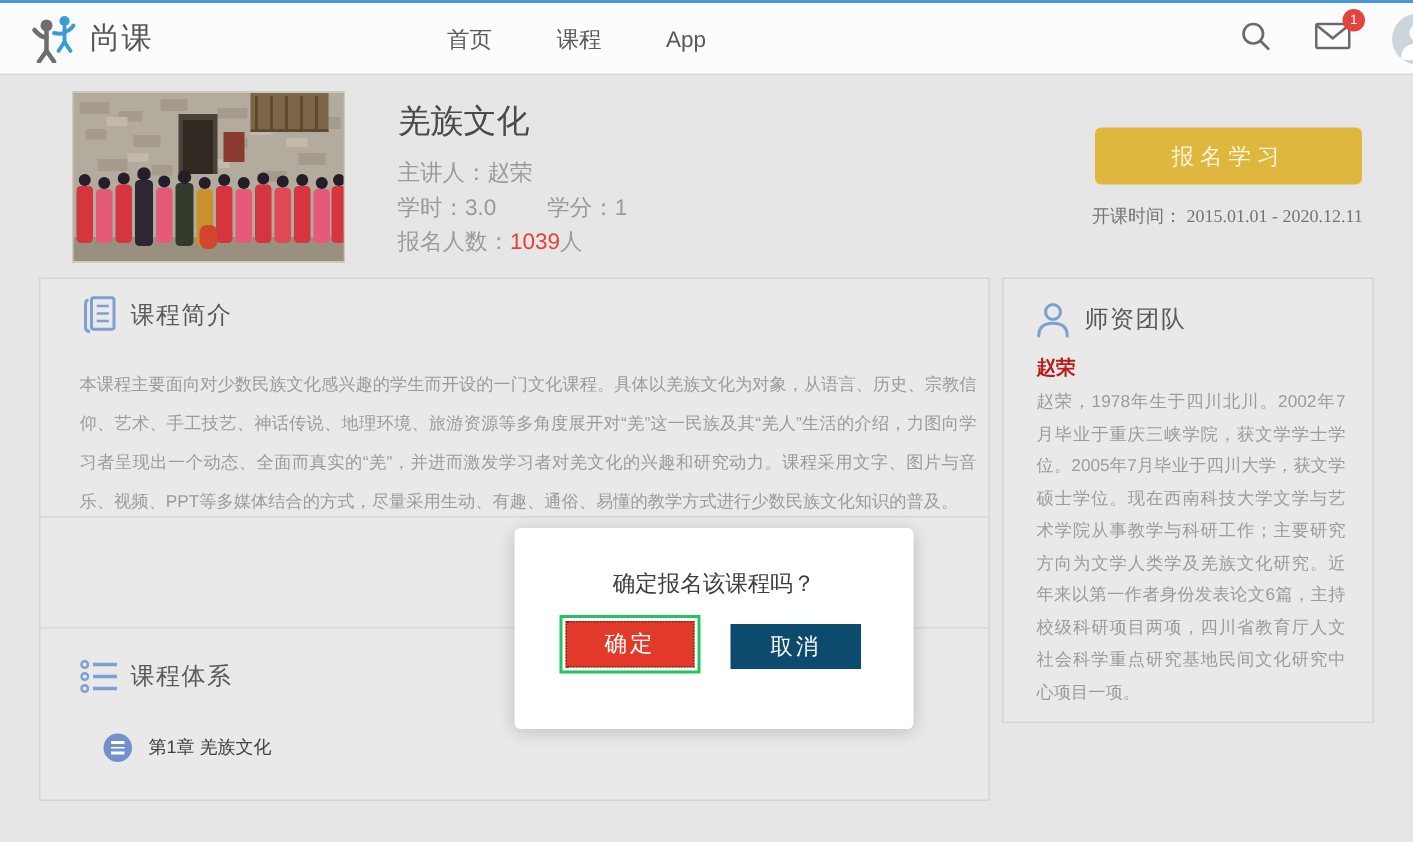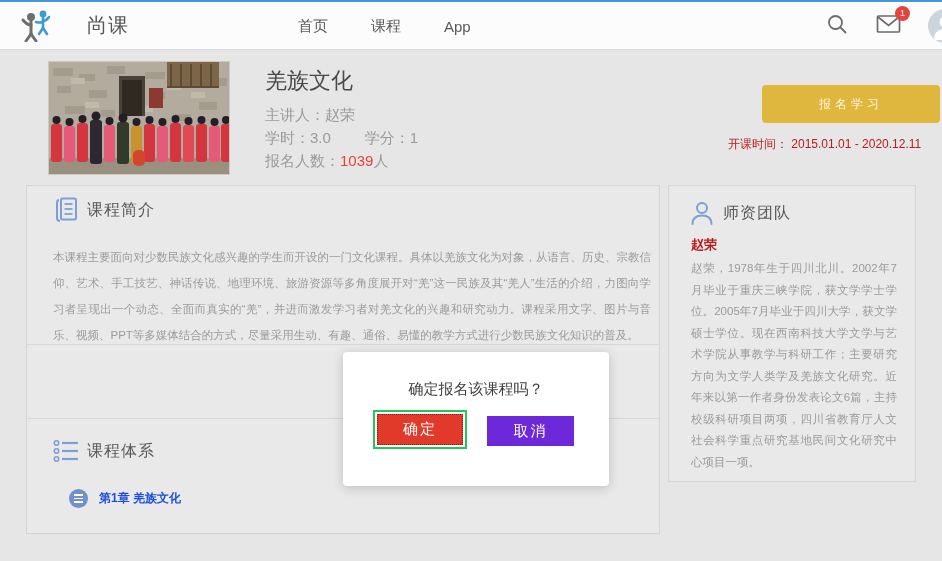--- a/index.html
+++ b/index.html
@@ -12,21 +12,21 @@
   }
   .page { position:absolute; inset:0; }
 
   
   .navbar {
     position:absolute; left:0; top:0; width:942px; height:50px;
     background:#fcfcfc;
     border-top:2px solid #4598d9;
     border-bottom:1px solid #d9d9d9;
   }
-  .brand { position:absolute; left:18px; top:6px; display:flex; align-items:center;gap:27px; }
+  .brand { position:absolute; left:18px; top:6px; display:flex; align-items:center; }
   .brand-name { font-size:20px; color:#555; margin-left:8px; letter-spacing:1px; }
   .nav-links { position:absolute; left:298px; top:0; height:48px; display:flex; align-items:center; gap:43px; }
   .nav-link { font-size:15px; color:#595959; cursor:pointer; }
   .nav-right { position:absolute; right:0; top:0; height:48px; display:flex; align-items:center; }
   .icon-btn { position:relative; width:26px; height:26px; margin-right:18px; cursor:pointer; }
   .badge {
     position:absolute; top:-7px; right:-8px; min-width:15px; height:15px;
     background:#e5443c; color:#fff; font-size:9px; line-height:15px;
     text-align:center; border-radius:8px; padding:0 3px;
   }
@@ -45,25 +45,24 @@
   .course-title { position:absolute; left:265px; top:66px; font-size:22px; color:#4a4a4a; }
   .meta-line { position:absolute; left:265px; font-size:15px; color:#9a9a9a; }
   .meta-instructor { top:106px; }
   .meta-hours { top:129px; }
   .meta-hours .gap { display:inline-block; width:34px; }
   .meta-enroll { top:152px; }
   .red { color:#e5433a;margin-top:31px; }
   .enroll-btn {
     position:absolute; left:730px; top:85px; width:178px; height:38px;
     background:#e0b73e; border:none; border-radius:4px;
-    color:#fdf6dc; font-size:12px; letter-spacing:4px; cursor:pointer;
+    color:#fdf6dc; font-size:15px; letter-spacing:4px; cursor:pointer;
     font-family:inherit;
-    margin-left:32px;
-  }
-  .schedule { position:absolute; left:728px; top:136px; font-size:12px; color:#b91c1c; }
+  }
+  .schedule { position:absolute; left:728px; top:136px; font-size:12px; color:#737373;font-family:Liberation Serif, serif; }
 
   
   .panel {
     position:absolute; background:#e9e9e9; border:1px solid #d5d5d5;
   }
   .panel-left  { left:26px;  top:185px; width:634px; height:349px; }
   .panel-right { left:668px; top:185px; width:248px; height:297px; }
 
   .sec-head { position:absolute; display:flex; align-items:center; }
   .sec-head .sec-icon { width:26px; height:30px; display:flex; align-items:center; justify-content:center; }
@@ -73,21 +72,21 @@
     position:absolute; left:26px; top:58px; width:598px;
     font-size:11.5px; color:#9b9b9b; line-height:26px; text-align:justify;
   }
   .divider { position:absolute; left:0; width:632px; height:1px; background:#d8d8d8; }
   .chapter-row { position:absolute; left:42px; top:303px; display:flex; align-items:center; cursor:pointer; }
   .chapter-icon {
     width:19px; height:19px; border-radius:50%; background:#7290cc;
     display:flex; flex-direction:column; align-items:center; justify-content:center; gap:2px;
   }
   .chapter-icon i { display:block; width:9px; height:1.6px; background:#fff; }
-  .chapter-label { font-size:12px; color:#1d4ed8; margin-left:11px; font-weight:bold; }
+  .chapter-label { font-size:12px; color:#404040; margin-left:11px; font-weight:normal; }
 
   .teacher-name { position:absolute; left:22px; top:50px; font-size:13px; font-weight:bold; color:#b91c1c; cursor:pointer; }
   .teacher-bio {
     position:absolute; left:22px; top:72px; width:206px;
     font-size:11.5px; color:#9b9b9b; line-height:21.5px; text-align:justify;
   }
 
   
   .modal {
     position:absolute; left:343px; top:352px; width:266px; height:134px;
@@ -95,21 +94,21 @@
     box-shadow:0 2px 12px rgba(0,0,0,0.18);
     z-index:10;
   }
   .modal-question { position:absolute; left:0; top:28px; width:100%; text-align:center; font-size:15px; color:#3c3c3c; }
   .confirm-wrap {
     position:absolute; left:30px; top:58px;
     border:2px solid #22c55e; padding:2px;
   }
   .btn { font-family:inherit; border:none; cursor:pointer; color:#fff; font-size:15px; letter-spacing:2px; }
   .btn-confirm { width:86px; height:31px; background:#e23a2a; border:1px dotted rgba(60,10,5,0.55); }
-  .btn-cancel  { position:absolute; left:144px; top:64px; width:87px; height:30px; background:#6d28d9; }
+  .btn-cancel  { position:absolute; left:144px; top:64px; width:87px; height:30px; background:#0c4a6e; }
 
   svg { display:block; }
 </style>
 </head>
 <body>
 
 <div class="page">
 
   <div class="navbar">
     <div class="brand">

